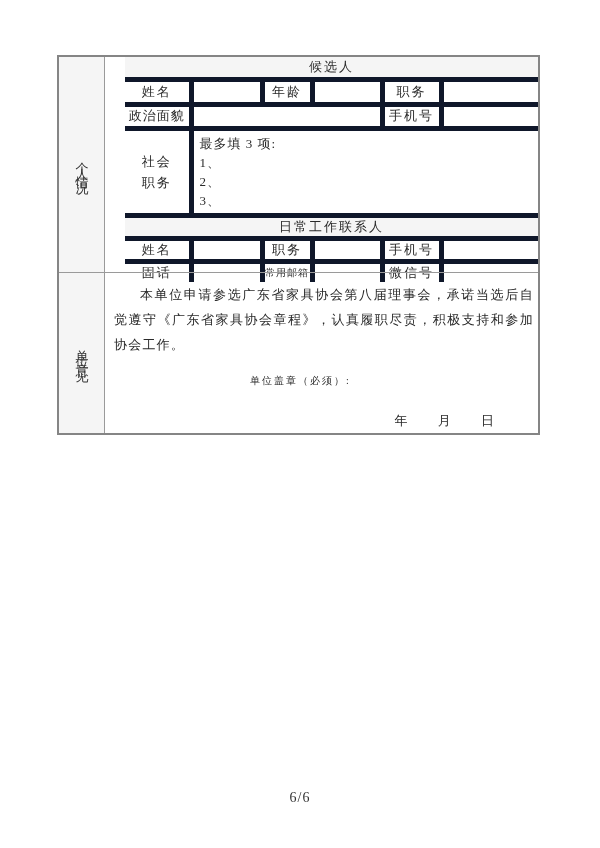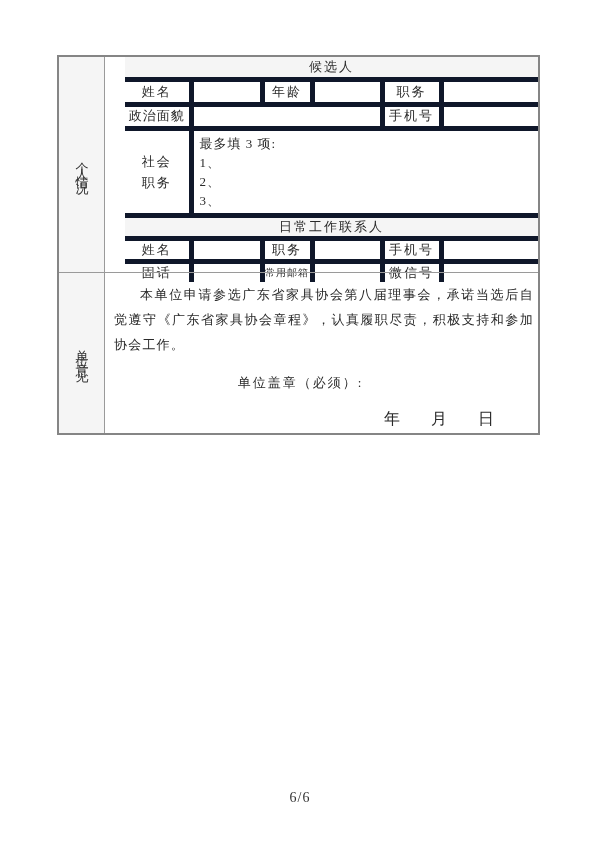--- a/index.html
+++ b/index.html
@@ -44,25 +44,25 @@
   .wrap2{display:inline-block;width:34px;line-height:21px;}
   td.social-content{text-align:left;vertical-align:top;padding:3px 6px;letter-spacing:1px;}
   .social-line{line-height:19px;font-size:13px;color:#2a2a2a;}
   .unit-content{flex:1;position:relative;box-sizing:border-box;}
   .statement{
     margin:0;padding:9px 4px 0 9px;text-indent:2em;text-align:justify;
     font-size:13px;line-height:25px;letter-spacing:1.2px;color:#2a2a2a;
   }
   .seal-line{
     position:absolute;top:101px;left:0;right:0;text-align:center;
-    padding-right:42px;font-size:13px;letter-spacing:2px;color:#2a2a2a;
+    padding-right:42px;font-size:10px;letter-spacing:2px;color:#2a2a2a;
   }
   .date-line{
     position:absolute;bottom:3px;left:0;right:0;text-align:right;
-    padding-right:44px;font-size:16px;color:#2a2a2a;box-sizing:border-box;
+    padding-right:44px;font-size:13px;color:#2a2a2a;box-sizing:border-box;
   }
   .date-line .gap{display:inline-block;margin-left:27px;}
   .page-number{
     position:absolute;top:790px;left:0;right:0;text-align:center;
     font-size:14px;letter-spacing:1px;color:#333;
   }
 </style>
 </head>
 <body>
 

